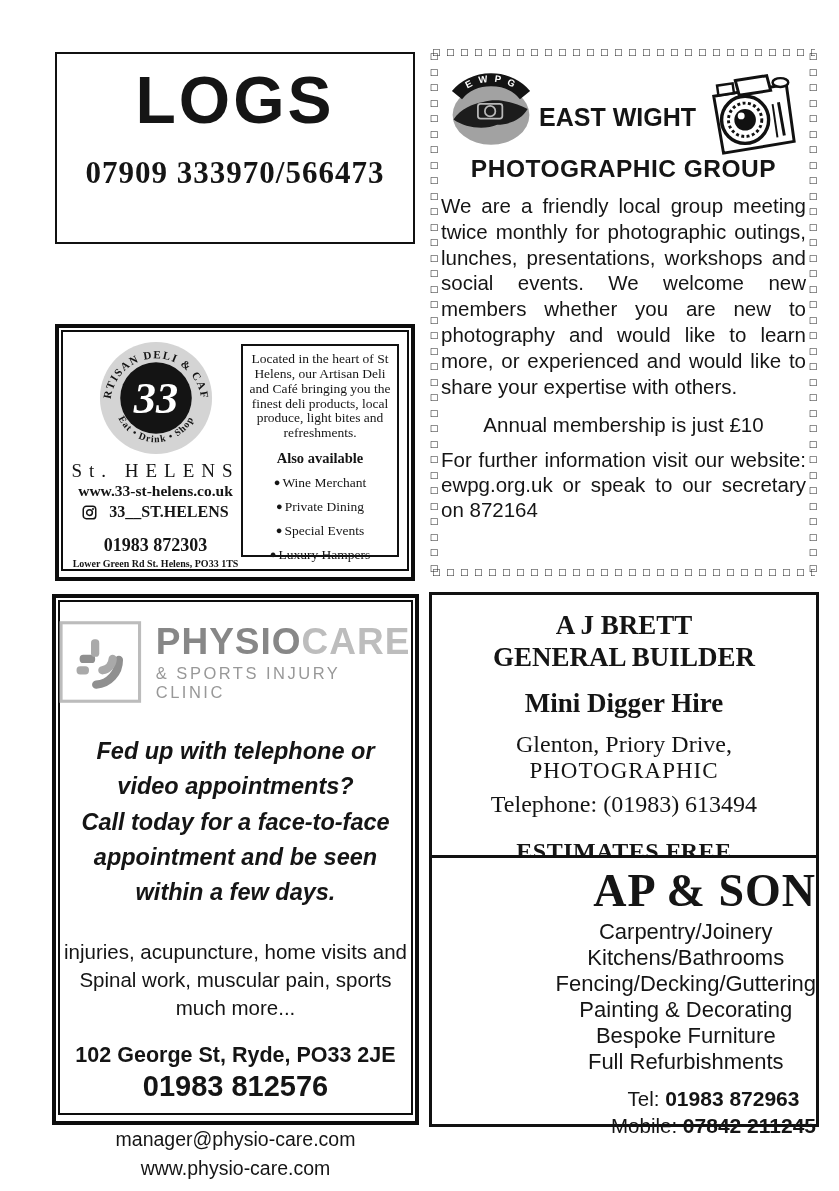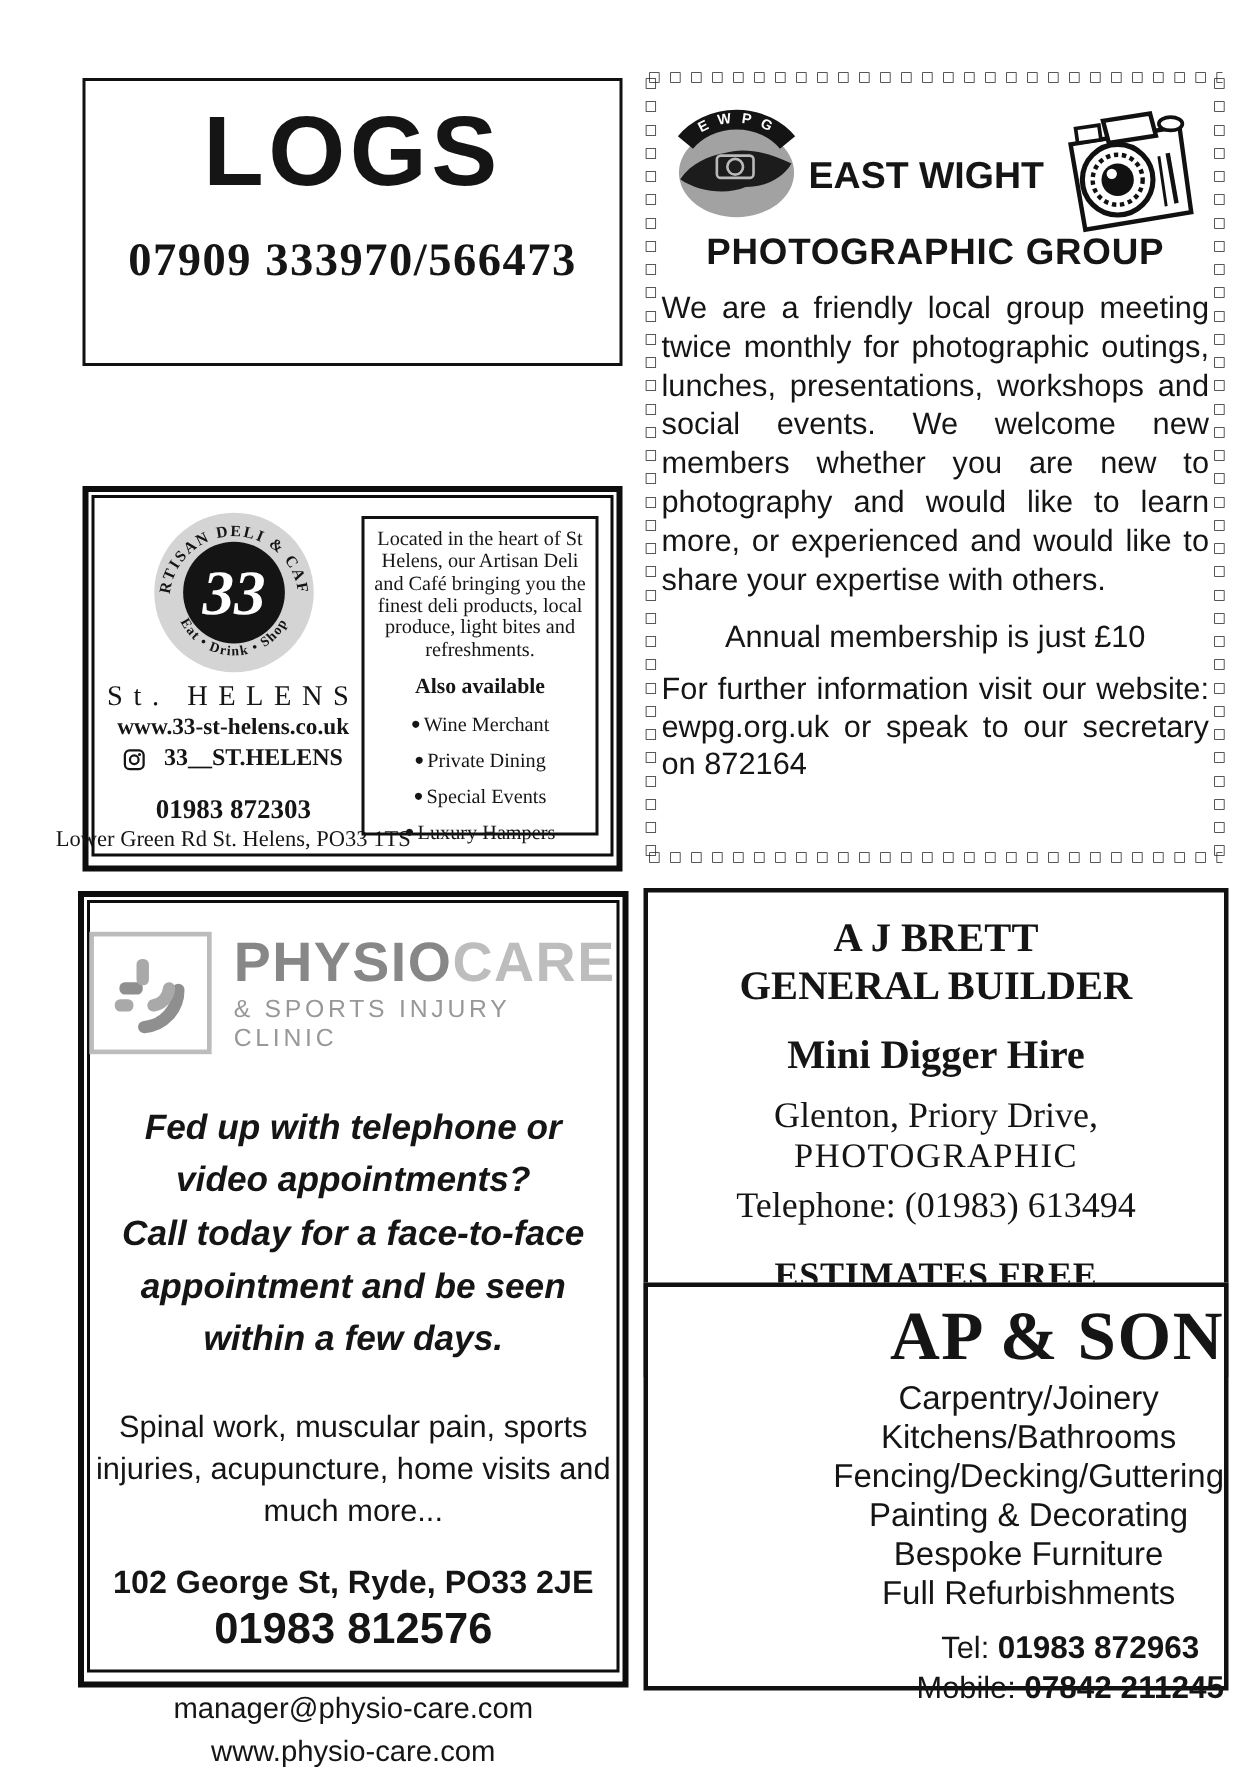--- a/index.html
+++ b/index.html
@@ -21,21 +21,21 @@
   .logs-phone{font-family:"Liberation Serif",serif;font-weight:bold;font-size:31px;letter-spacing:1px;margin-top:20px;}
 
   
   .deli{left:55px;top:324px;width:360px;height:257px;}
   .deli .inner{display:flex;}
   .deli-left{width:185px;display:flex;flex-direction:column;align-items:center;padding-top:8px;font-family:"Liberation Serif",serif;}
   .deli-name{font-size:19px;letter-spacing:7px;margin-top:4px;white-space:nowrap;}
   .deli-web{font-size:15.5px;font-weight:bold;white-space:nowrap;}
   .deli-insta{font-size:16px;font-weight:bold;margin-top:3px;display:flex;align-items:center;gap:12px;white-space:nowrap;}
   .deli-phone{font-size:18px;font-weight:bold;margin-top:14px;}
-  .deli-addr{font-size:15px;margin-top:2px;white-space:nowrap;}
+  .deli-addr{font-size:10px;margin-top:2px;white-space:nowrap;font-weight:bold;}
   .deli-right{position:absolute;right:8px;top:12px;bottom:12px;width:158px;border:2px solid #111;
               font-family:"Liberation Serif",serif;text-align:center;padding:6px 4px;box-sizing:border-box;}
   .deli-desc{font-size:13.5px;line-height:1.1;}
   .deli-also{font-size:14.5px;font-weight:bold;margin-top:9px;}
   .deli-svc{font-size:13.5px;margin-top:8px;}
   .deli-svc::before{content:"●";font-size:11px;margin-right:2px;position:relative;top:-1px;}
 
   
   .physio{left:52px;top:594px;width:367px;height:531px;}
   .physio .inner{display:flex;flex-direction:column;align-items:center;text-align:center;padding-top:18px;box-sizing:border-box;}
@@ -155,22 +155,22 @@
         </div>
       </div>
       <div class="ph-tagline">
         <div>Fed up with telephone or</div>
         <div>video appointments?</div>
         <div>Call today for a face-to-face</div>
         <div>appointment and be seen</div>
         <div>within a few days.</div>
       </div>
       <div class="ph-services">
+        <div>injuries, acupuncture, home visits and</div>
         <div>Spinal work, muscular pain, sports</div>
-        <div>injuries, acupuncture, home visits and</div>
         <div>much more...</div>
       </div>
       <div class="ph-addr">102 George St, Ryde, PO33 2JE</div>
       <div class="ph-phone">01983 812576</div>
       <div class="ph-mail">
         <div>manager@physio-care.com</div>
         <div>www.physio-care.com</div>
       </div>
 
     </div>

